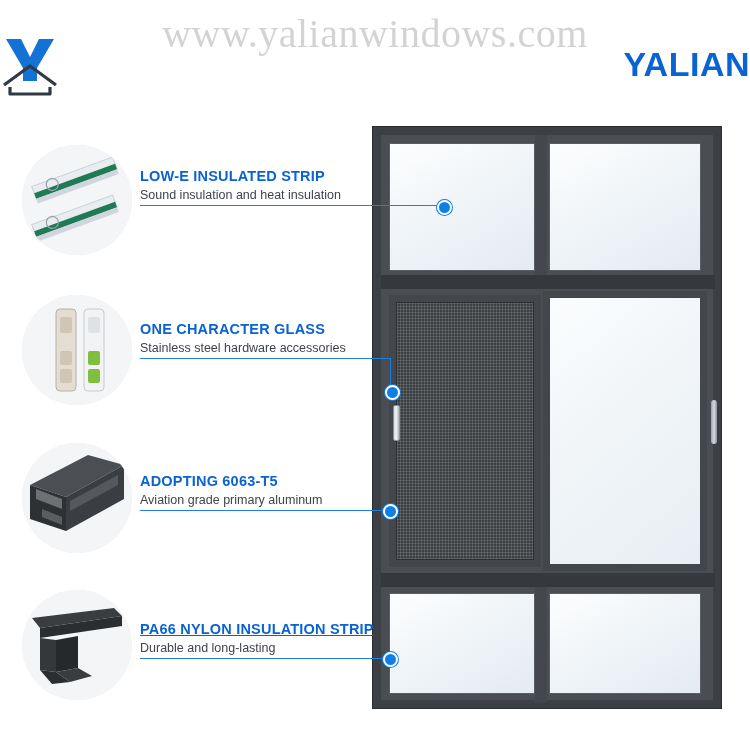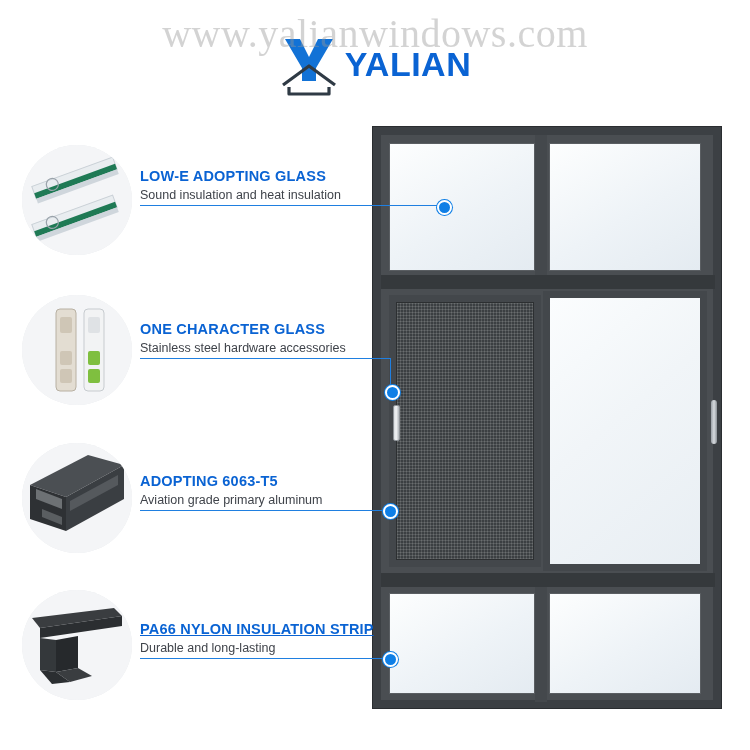--- a/index.html
+++ b/index.html
@@ -41,21 +41,21 @@
 
   
   .logo-wrap {
     position: absolute;
     top: 30px;
     left: 0;
     width: 750px;
     height: 72px;
     display: flex;
     align-items: center;
-    justify-content: center;
+    justify-content: space-between;
     gap: 6px;
     z-index: 20;
   }
   .logo-mark {
     position: relative;
     width: 60px;
     height: 62px;
   }
   .logo-text {
     font-size: 34px;
@@ -241,21 +241,21 @@
           <circle cx="32" cy="31" r="6" fill="none" stroke="#9aa3ab" stroke-width="1.2"></circle>
         </g>
         <g transform="rotate(-20 55 78)">
           <rect x="12" y="64" width="86" height="13" fill="#e9edf0" stroke="#c9d0d6" stroke-width="1"></rect>
           <rect x="12" y="71" width="86" height="6" fill="#1f7a55"></rect>
           <rect x="12" y="77" width="86" height="5" fill="#cfd6dc"></rect>
           <circle cx="32" cy="69" r="6" fill="none" stroke="#9aa3ab" stroke-width="1.2"></circle>
         </g>
       </svg>
     </div>
-    <div class="feat-title" style="left:140px; top:168px;">LOW-E ADOPTING GLASS</div>
+    <div class="feat-title" style="left:140px; top:168px;">LOW-E INSULATED STRIP</div>
     <div class="feat-sub" style="left:140px; top:188px;">Sound insulation and heat insulation</div>
     <div class="rule" style="left:140px; top:205px; width:303px;"></div>
     <div class="dot" style="left:437px; top:200px;"></div>
   </div>
 
   <div class="feature">
     <div class="thumb" style="left:22px; top:295px;">
       <svg width="110" height="110" viewBox="0 0 110 110" xmlns="http://www.w3.org/2000/svg">
         <rect width="110" height="110" fill="#f4f5f7"></rect>
         <rect x="34" y="14" width="20" height="82" rx="4" fill="#e3ddd2" stroke="#b8b0a2" stroke-width="1"></rect>

